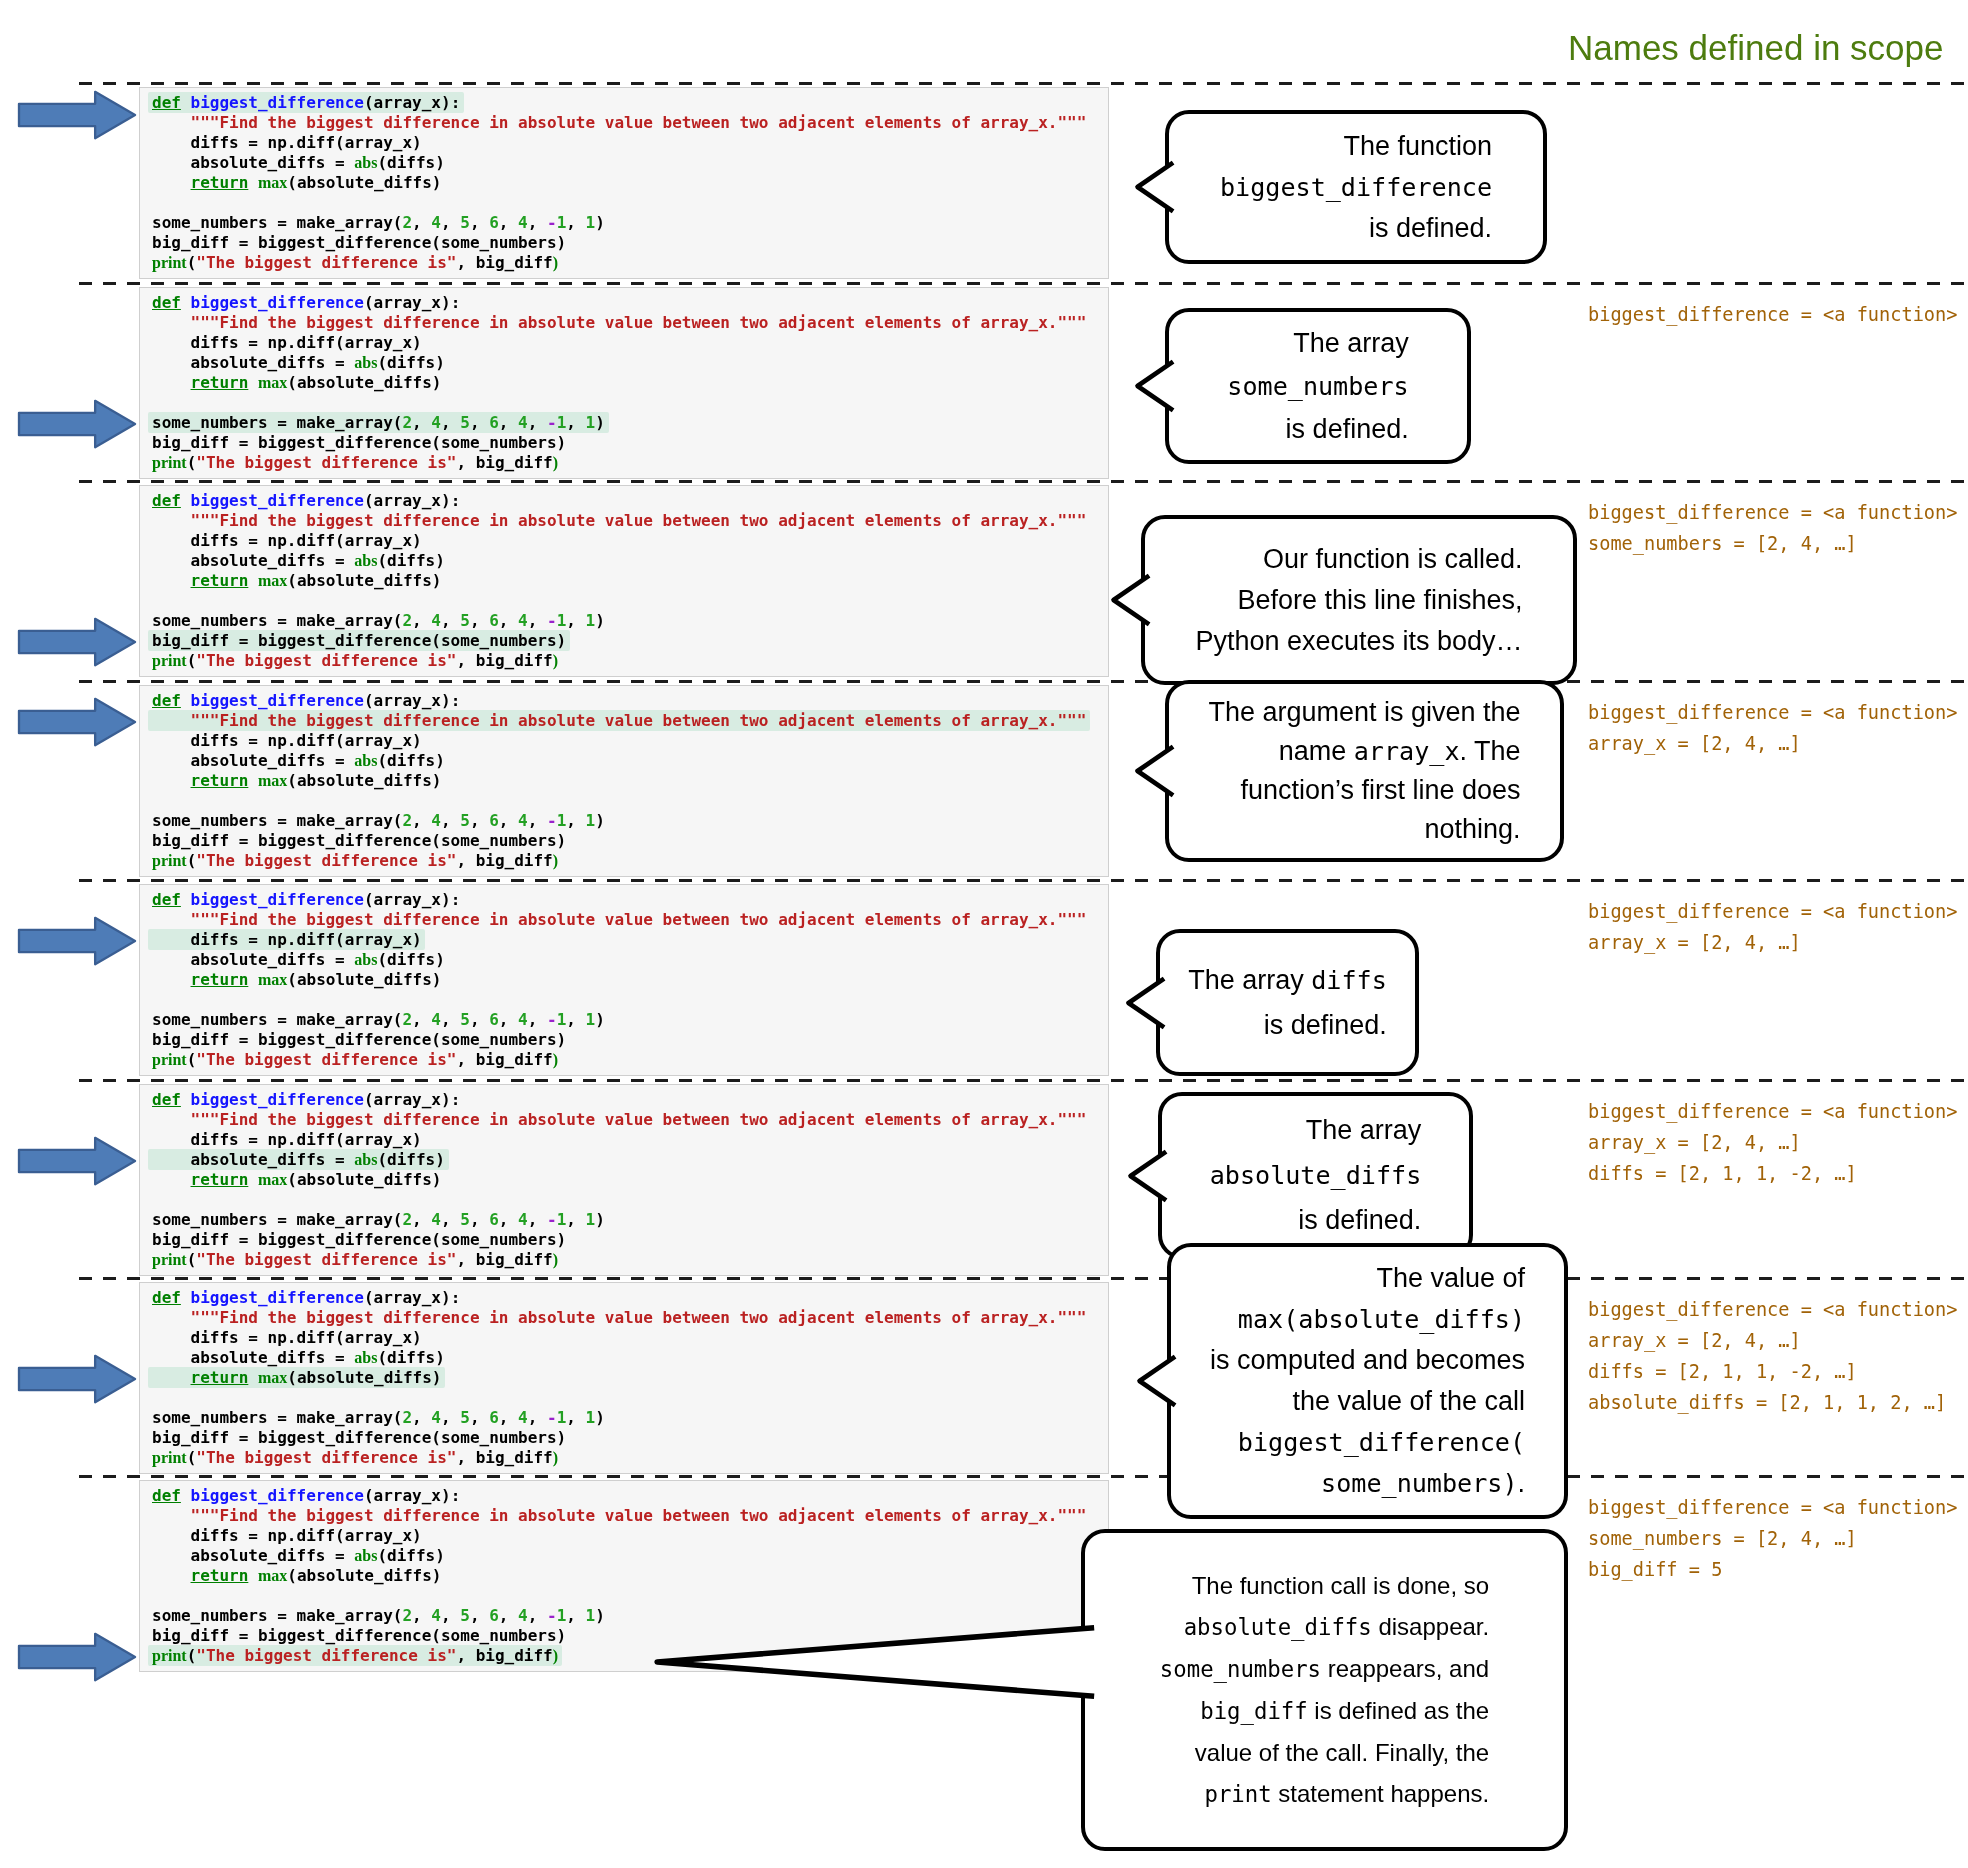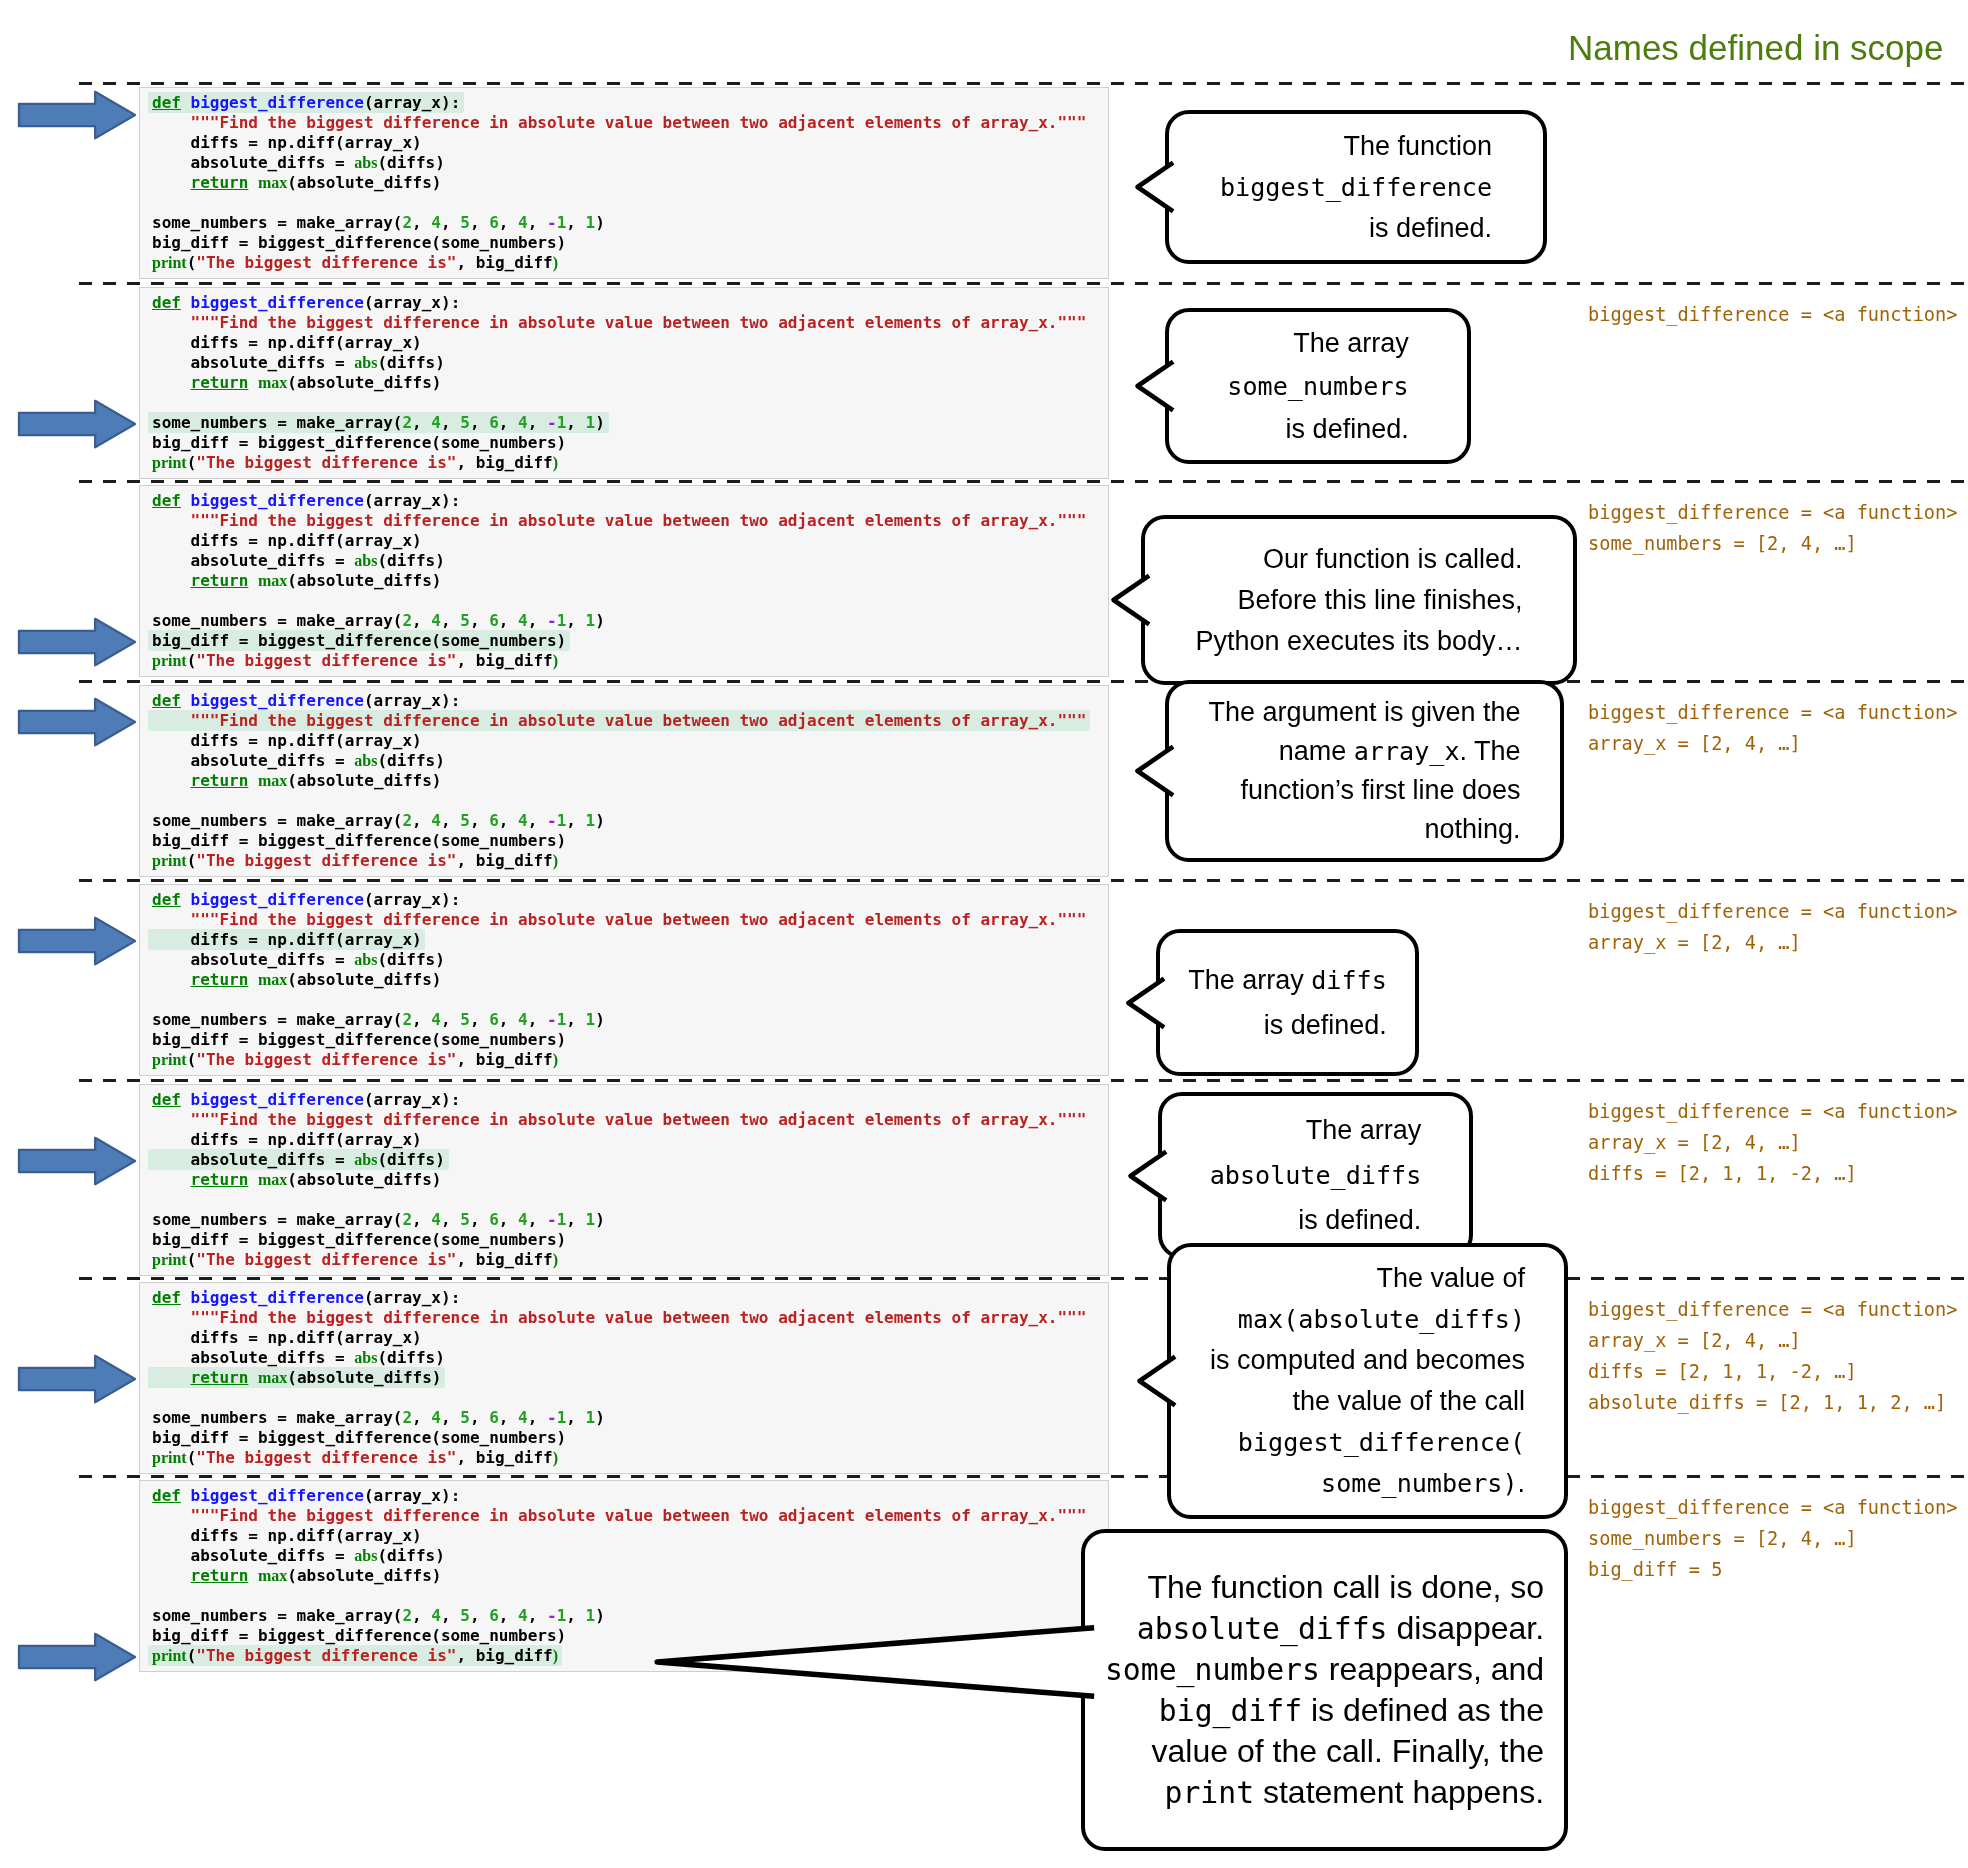--- a/index.html
+++ b/index.html
@@ -228,21 +228,21 @@
   </section>
 
   <section class="row" style="top:1475px;height:393px;">
     <div class="dash"></div>
     <div class="arrow" style="top: 156px;">
         <svg viewBox="0 0 130 56">
           <path d="M2 16 L84 16 L84 3 L127 28 L84 53 L84 40 L2 40 Z" fill="#4e7cb7" stroke="#3a5e92" stroke-width="2.5" stroke-linejoin="round"></path>
         </svg>
       </div>
     <pre class="code"><div class="cl"><span class="cli"><span class="tk-kw">def</span><span class="tk-pl"> </span><span class="tk-fn">biggest_difference</span><span class="tk-pl">(array_x):</span></span></div><div class="cl"><span class="cli"><span class="tk-pl">    </span><span class="tk-str">"""Find the biggest difference in absolute value between two adjacent elements of array_x."""</span></span></div><div class="cl"><span class="cli"><span class="tk-pl">    diffs = np.diff(array_x)</span></span></div><div class="cl"><span class="cli"><span class="tk-pl">    absolute_diffs = </span><span class="tk-bi">abs</span><span class="tk-pl">(diffs)</span></span></div><div class="cl"><span class="cli"><span class="tk-pl">    </span><span class="tk-kw">return</span><span class="tk-pl"> </span><span class="tk-bi">max</span><span class="tk-pl">(absolute_diffs)</span></span></div><div class="cl"><span class="cli"></span></div><div class="cl"><span class="cli"><span class="tk-pl">some_numbers = make_array(</span><span class="tk-num">2</span><span class="tk-pl">, </span><span class="tk-num">4</span><span class="tk-pl">, </span><span class="tk-num">5</span><span class="tk-pl">, </span><span class="tk-num">6</span><span class="tk-pl">, </span><span class="tk-num">4</span><span class="tk-pl">, </span><span class="tk-op">-</span><span class="tk-num">1</span><span class="tk-pl">, </span><span class="tk-num">1</span><span class="tk-pl">)</span></span></div><div class="cl"><span class="cli"><span class="tk-pl">big_diff = biggest_difference(some_numbers)</span></span></div><div class="cl"><span class="cli hl"><span class="tk-bi">print</span><span class="tk-pl">(</span><span class="tk-str">"The biggest difference is"</span><span class="tk-pl">, big_diff</span><span class="tk-bi">)</span></span></div></pre>
-    <div class="bubble" style="left:1081px;top:54px;width:487px;height:322px;line-height:41px;font-size:32px;">
+    <div class="bubble" style="left:1081px;top:54px;width:487px;height:322px;line-height:41px;font-size:24px;">
       <svg class="tail-spike" style="top:89px;" viewBox="0 0 485 86">
           <path d="M483 6 L12 43 L483 80" fill="#fff" stroke="#000" stroke-width="6" stroke-linejoin="round"></path>
         </svg>
       <div class="bubble-text">
           <div class="bl"><span>The function call is done, so</span></div>
           <div class="bl"><span class="bmono">absolute_diffs</span><span> disappear.</span></div>
           <div class="bl"><span class="bmono">some_numbers</span><span> reappears, and</span></div>
           <div class="bl"><span class="bmono">big_diff</span><span> is defined as the</span></div>
           <div class="bl"><span>value of the call.  Finally, the</span></div>
           <div class="bl"><span class="bmono">print</span><span> statement happens.</span></div>

